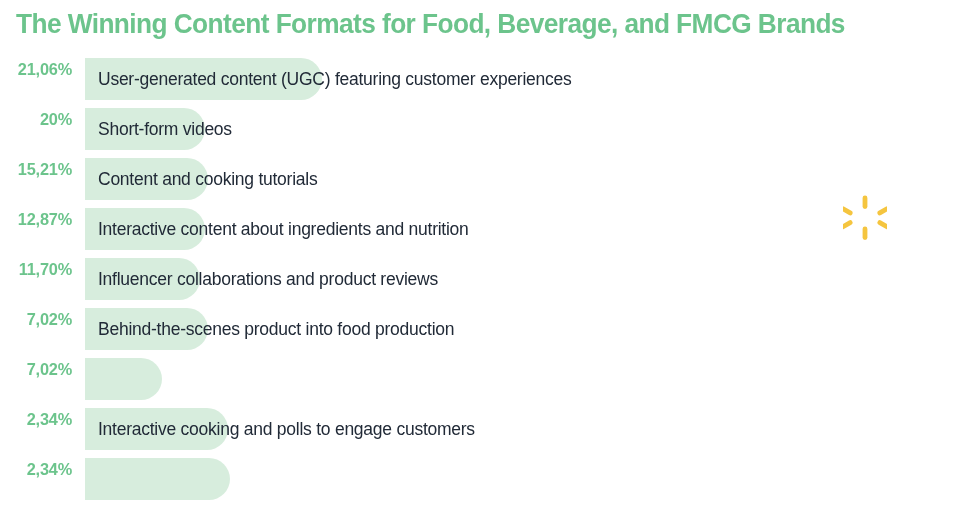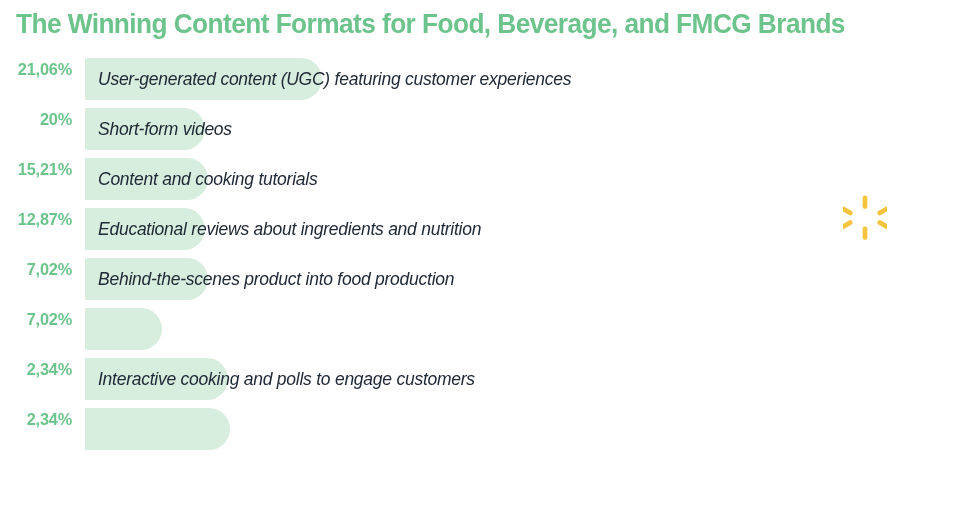--- a/index.html
+++ b/index.html
@@ -90,21 +90,20 @@
     left: 98px;
     top: 0;
     height: 42px;
     display: flex;
     align-items: center;
     font-size: 17.5px;
     color: #212A37;
     letter-spacing: -0.25px;
     white-space: nowrap;
     line-height: 42px;
-    font-style: italic;
   }
 
   
   .spark-icon {
     position: absolute;
     left: 843px;
     top: 195px;
     width: 44px;
     height: 46px;
   }
@@ -140,23 +139,30 @@
         <div class="bar-fill" style="width:123px"></div>
       </div>
       <div class="cat-label">Content and cooking tutorials</div>
     </div>
 
     <div class="bar-row">
       <div class="pct-label">12,87%</div>
       <div class="bar-track">
         <div class="bar-fill" style="width:120px"></div>
       </div>
-      <div class="cat-label">Educational reviews about ingredients and nutrition</div>
-    </div>
-
+      <div class="cat-label">Interactive content about ingredients and nutrition</div>
+    </div>
+
+    <div class="bar-row">
+      <div class="pct-label">11,70%</div>
+      <div class="bar-track">
+        <div class="bar-fill" style="width:115px"></div>
+      </div>
+      <div class="cat-label">Influencer collaborations and product reviews</div>
+    </div>
 
     <div class="bar-row">
       <div class="pct-label">7,02%</div>
       <div class="bar-track">
         <div class="bar-fill" style="width:123px"></div>
       </div>
       <div class="cat-label">Behind-the-scenes product into food production</div>
     </div>
 
     <div class="bar-row">

